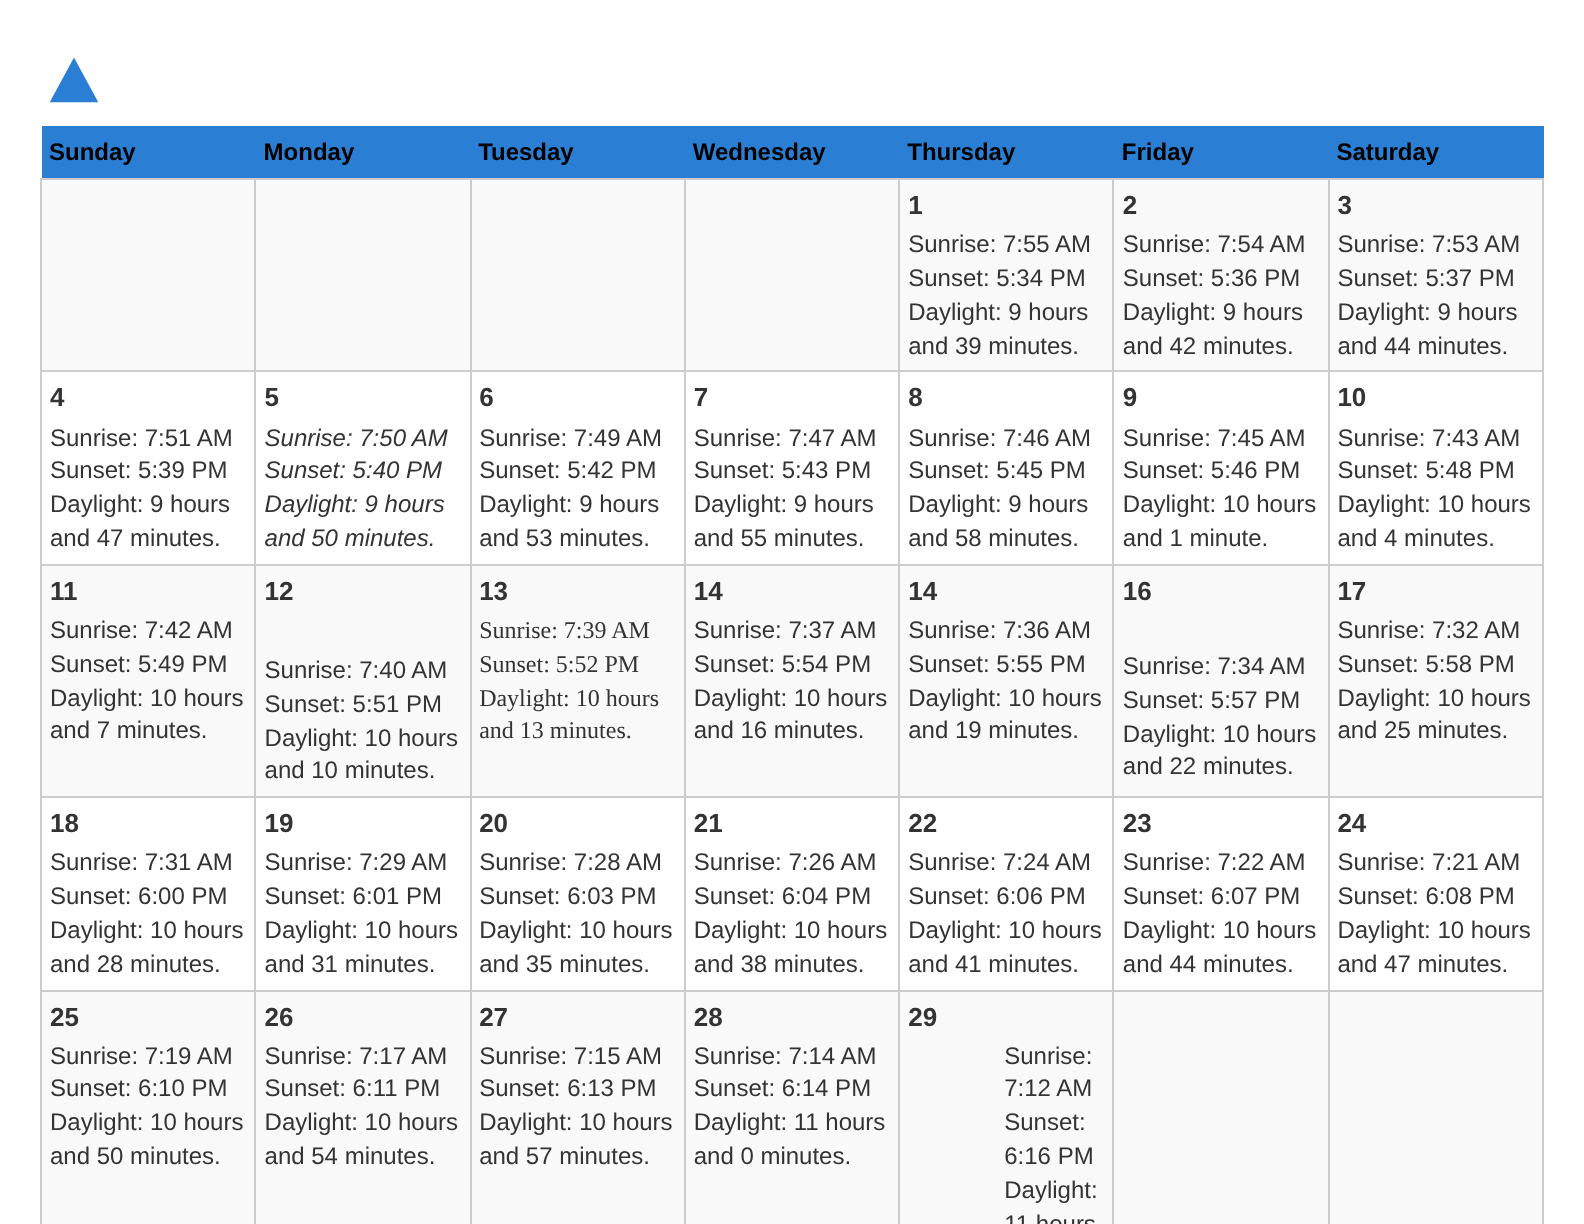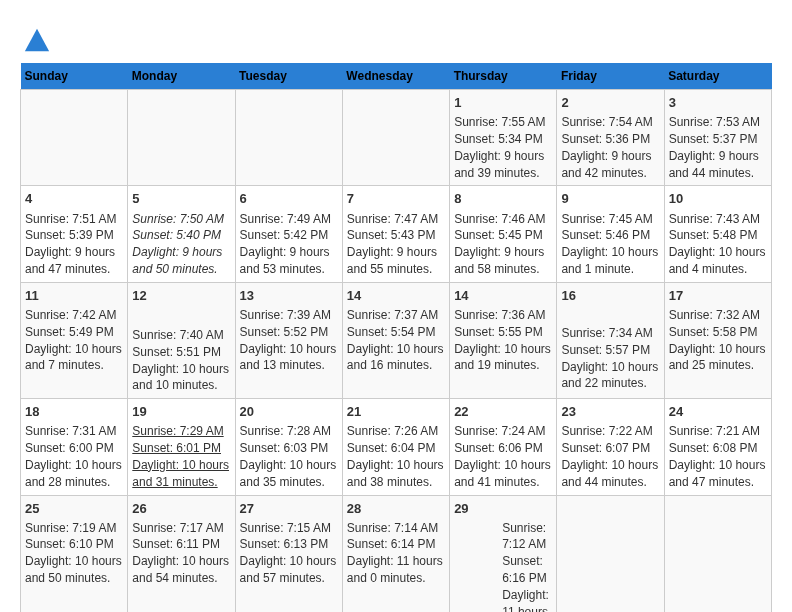--- a/index.html
+++ b/index.html
@@ -211,21 +211,21 @@
         </td>
         <td>
           <span class="day-number">12</span>
           <div class="day-info" style="white-space: pre-line; margin-top: 22px;">Sunrise: 7:40 AM
 Sunset: 5:51 PM
 Daylight: 10 hours
 and 10 minutes.</div>
         </td>
         <td>
           <span class="day-number">13</span>
-          <div class="day-info" style="white-space: pre-line;">Sunrise: 7:39 AM
+          <div class="day-info" style="white-space: pre-line; font-family: Liberation Serif, serif;">Sunrise: 7:39 AM
 Sunset: 5:52 PM
 Daylight: 10 hours
 and 13 minutes.</div>
         </td>
         <td>
           <span class="day-number">14</span>
           <div class="day-info" style="white-space: pre-line;">Sunrise: 7:37 AM
 Sunset: 5:54 PM
 Daylight: 10 hours
 and 16 minutes.</div>
@@ -255,21 +255,21 @@
       <tr>
         <td>
           <span class="day-number">18</span>
           <div class="day-info" style="white-space: pre-line;">Sunrise: 7:31 AM
 Sunset: 6:00 PM
 Daylight: 10 hours
 and 28 minutes.</div>
         </td>
         <td>
           <span class="day-number">19</span>
-          <div class="day-info" style="white-space: pre-line; text-decoration: underline;">Sunrise: 7:29 AM
+          <div class="day-info" style="white-space: pre-line;">Sunrise: 7:29 AM
 Sunset: 6:01 PM
 Daylight: 10 hours
 and 31 minutes.</div>
         </td>
         <td>
           <span class="day-number">20</span>
           <div class="day-info" style="white-space: pre-line;">Sunrise: 7:28 AM
 Sunset: 6:03 PM
 Daylight: 10 hours
 and 35 minutes.</div>

